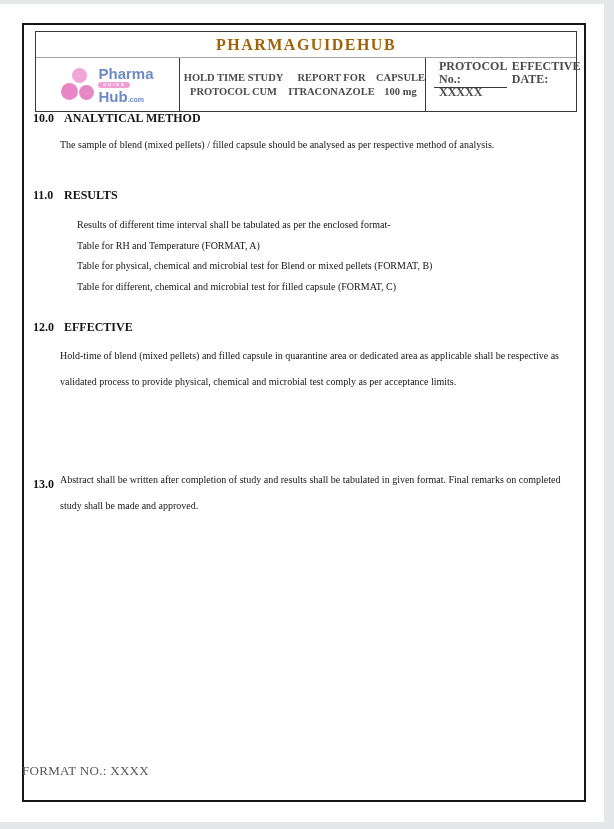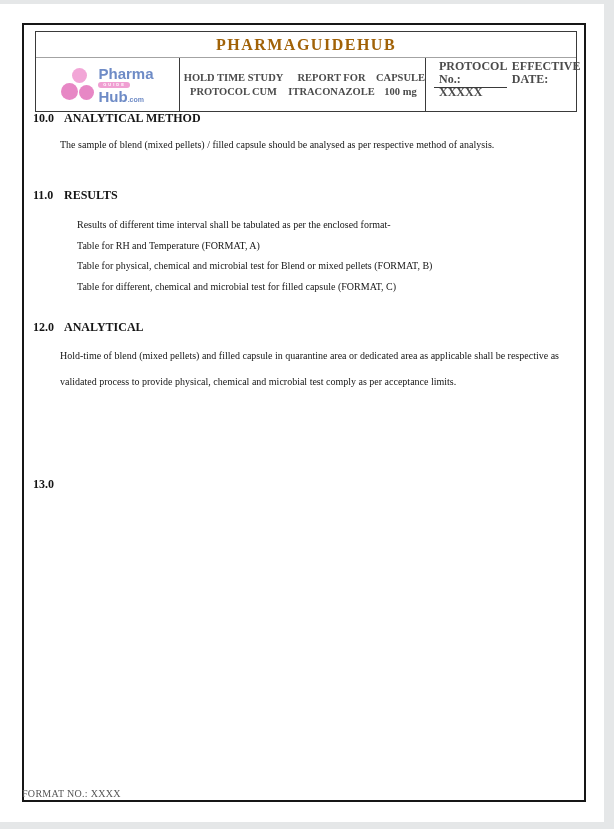--- a/index.html
+++ b/index.html
@@ -66,22 +66,22 @@
   .sec-num{width:31px;flex:0 0 auto;}
   .para{
     position:absolute;left:60px;width:524px;
     font-size:10px;line-height:26px;color:#151515;
   }
   .linelist{
     position:absolute;left:60px;width:524px;
     font-size:10px;line-height:20.5px;color:#151515;margin-left:17px;
   }
   .footer-note{
-    position:absolute;left:22px;top:784px;
-    font-size:10px;color:#565656;letter-spacing:0.3px;
+    position:absolute;left:22px;top:759px;
+    font-size:13px;color:#565656;letter-spacing:0.3px;
   }
 </style>
 </head>
 <body>
 
 <div class="page">
 
   <div class="doc-border"></div>
 
   <div class="hdr-table">
@@ -131,23 +131,24 @@
   </div>
   <div class="linelist" style="top:211px;">
     <div>Results of different time interval shall be tabulated as per the enclosed format-</div>
     <div>Table for RH and Temperature (FORMAT, A)</div>
     <div>Table for physical, chemical and microbial test for Blend or mixed pellets (FORMAT, B)</div>
     <div>Table for different, chemical and microbial test for filled capsule (FORMAT, C)</div>
   </div>
 
   <div class="sec-head" style="top:317px;">
     <span class="sec-num">12.0</span>
-    <span>ANALYTICAL</span>
+    <span>EFFECTIVE</span>
   </div>
   <div class="para" style="top:339px;">Hold-time of blend (mixed pellets) and filled capsule in quarantine area or dedicated area as applicable shall be respective as validated process to provide physical, chemical and microbial test comply as per acceptance limits.</div>
 
   <div class="sec-head" style="top:438px;margin-top:36px;">
     <span class="sec-num">13.0</span>
   </div>
+  <div class="para" style="top:463px;">Abstract shall be written after completion of study and results shall be tabulated in given format. Final remarks on completed study shall be made and approved.</div>
 
   <div class="footer-note">FORMAT NO.: XXXX</div>
 
 </div>
 
 </body></html>

